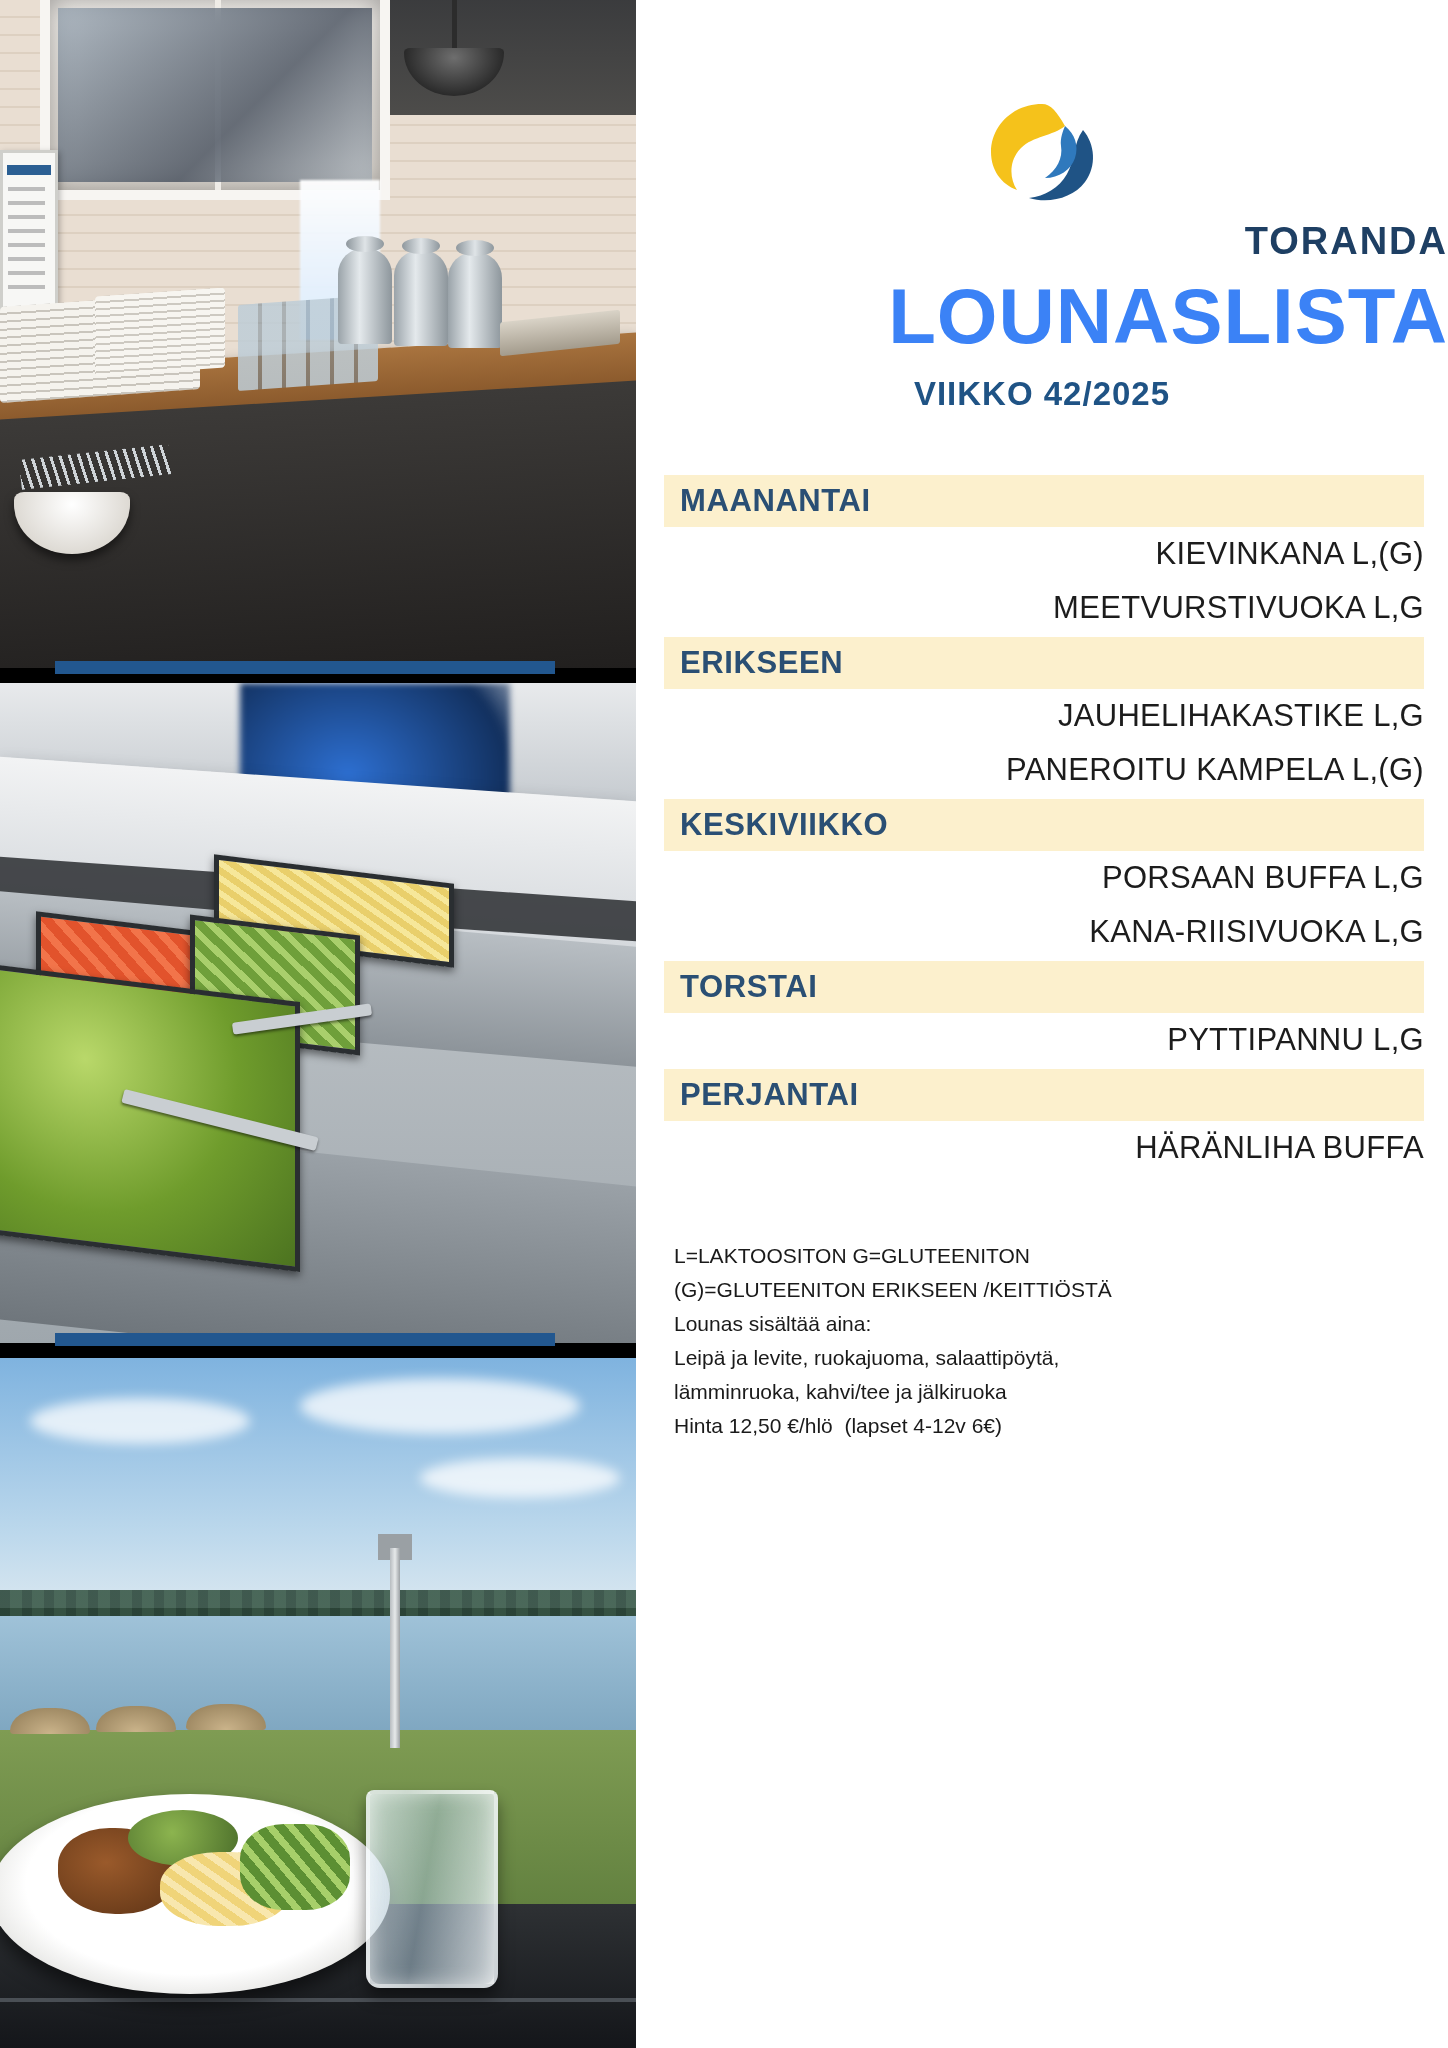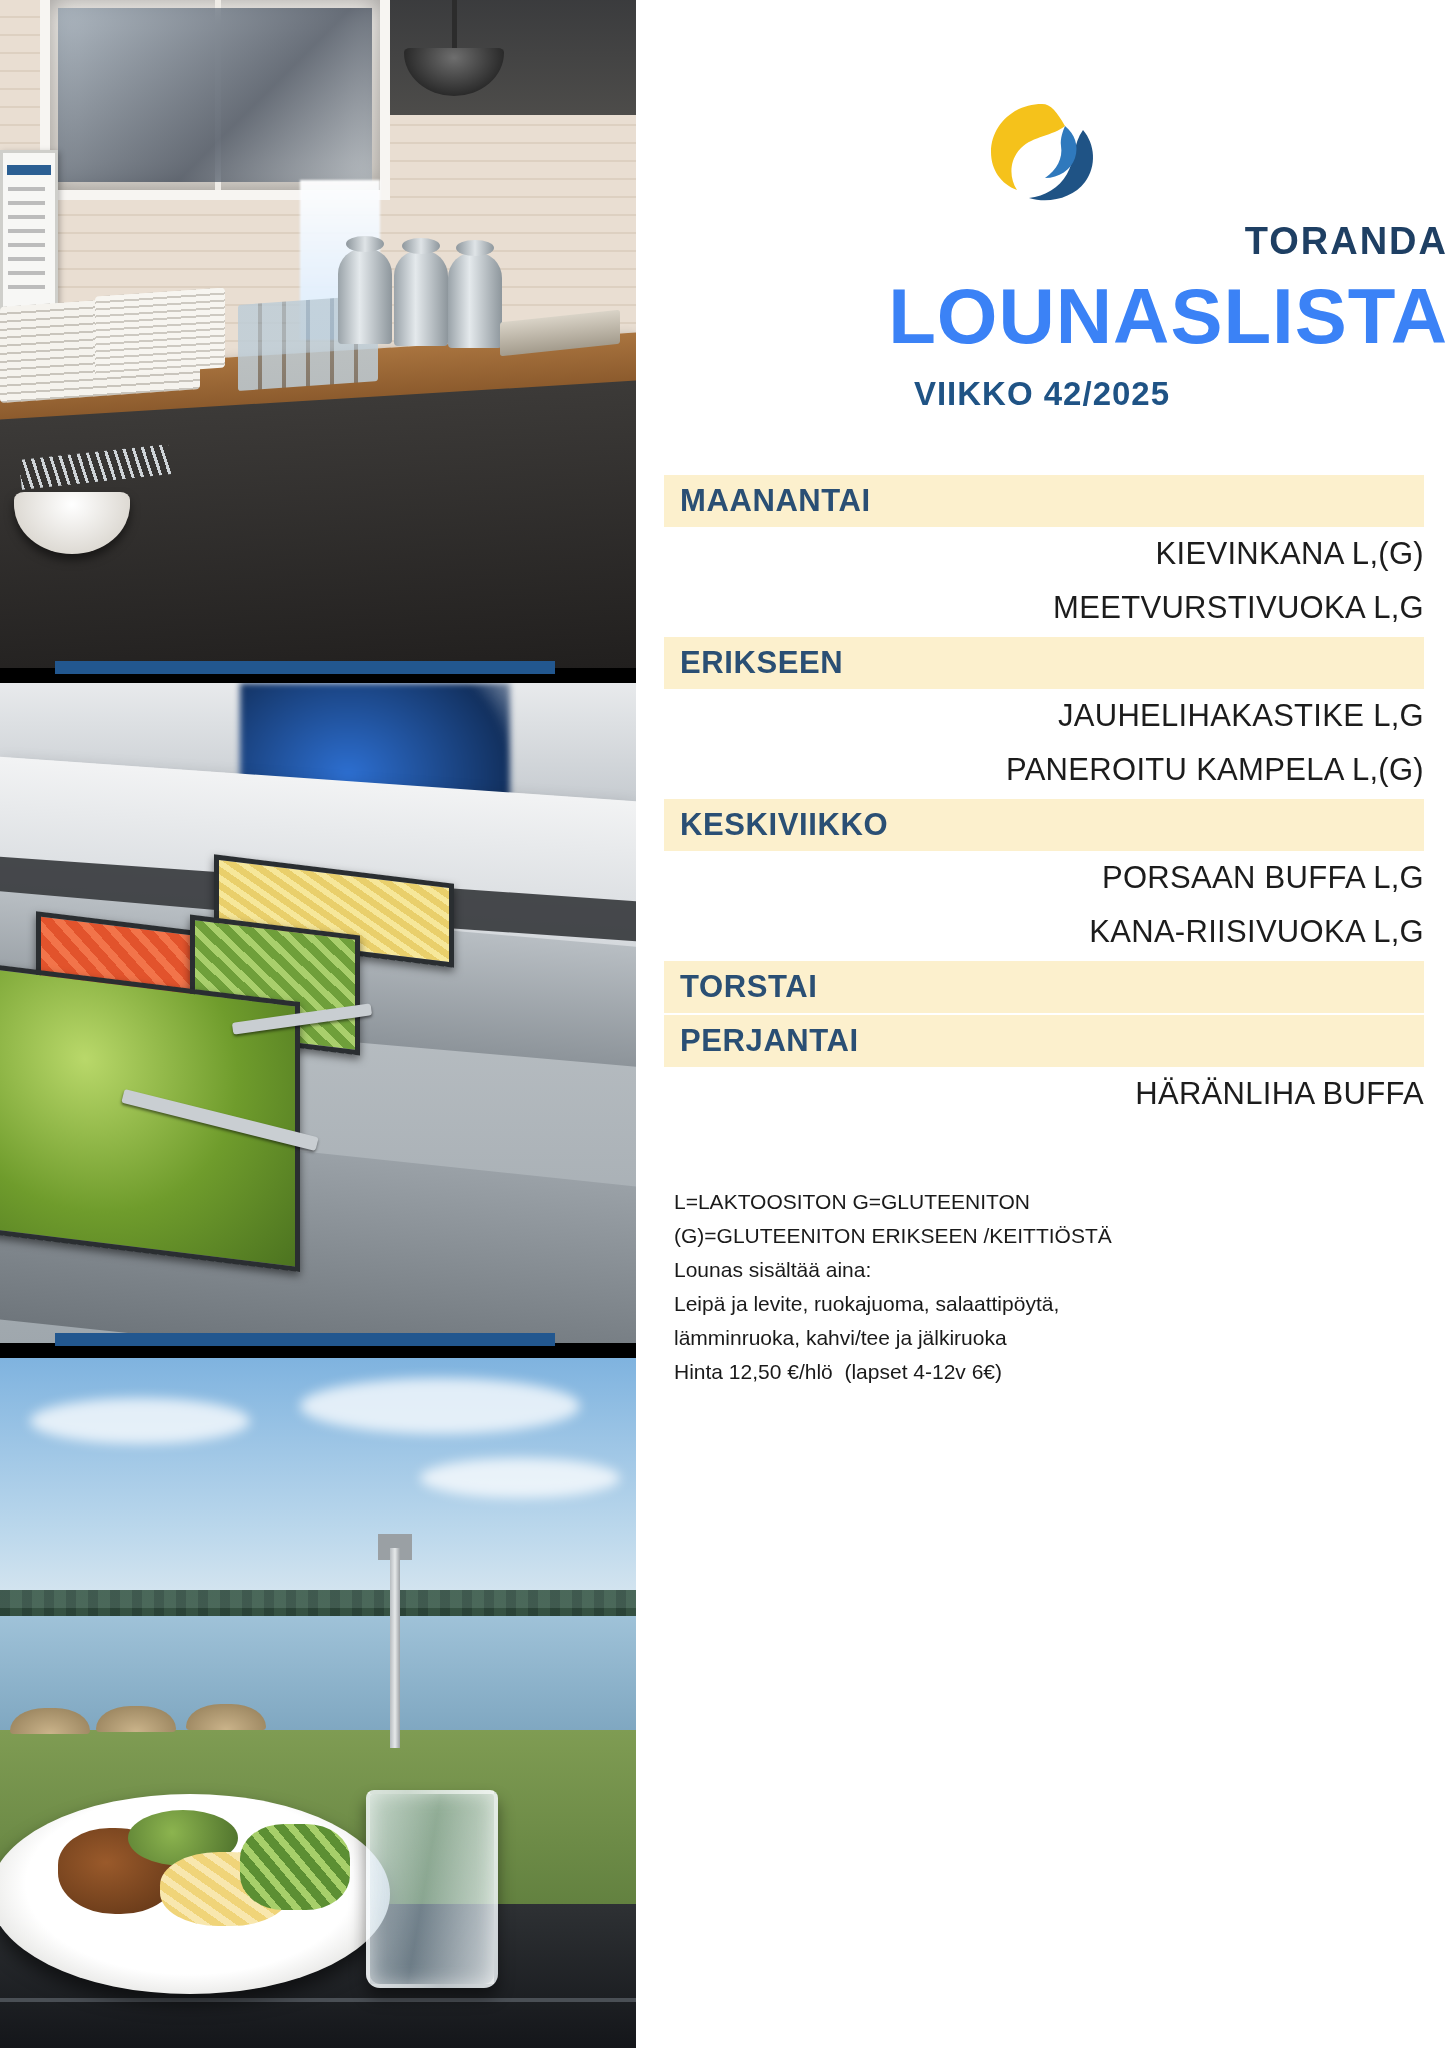--- a/index.html
+++ b/index.html
@@ -503,20 +503,21 @@
       </div>
 
       <div class="day">
         <div class="day-head">KESKIVIIKKO</div>
         <div class="dish">PORSAAN BUFFA L,G</div>
         <div class="dish">KANA-RIISIVUOKA L,G</div>
       </div>
 
       <div class="day">
         <div class="day-head">TORSTAI</div>
+        <div class="dish">PYTTIPANNU L,G</div>
       </div>
 
       <div class="day">
         <div class="day-head">PERJANTAI</div>
         <div class="dish">HÄRÄNLIHA BUFFA</div>
       </div>
 
     </div>
 
     <div class="notes">

